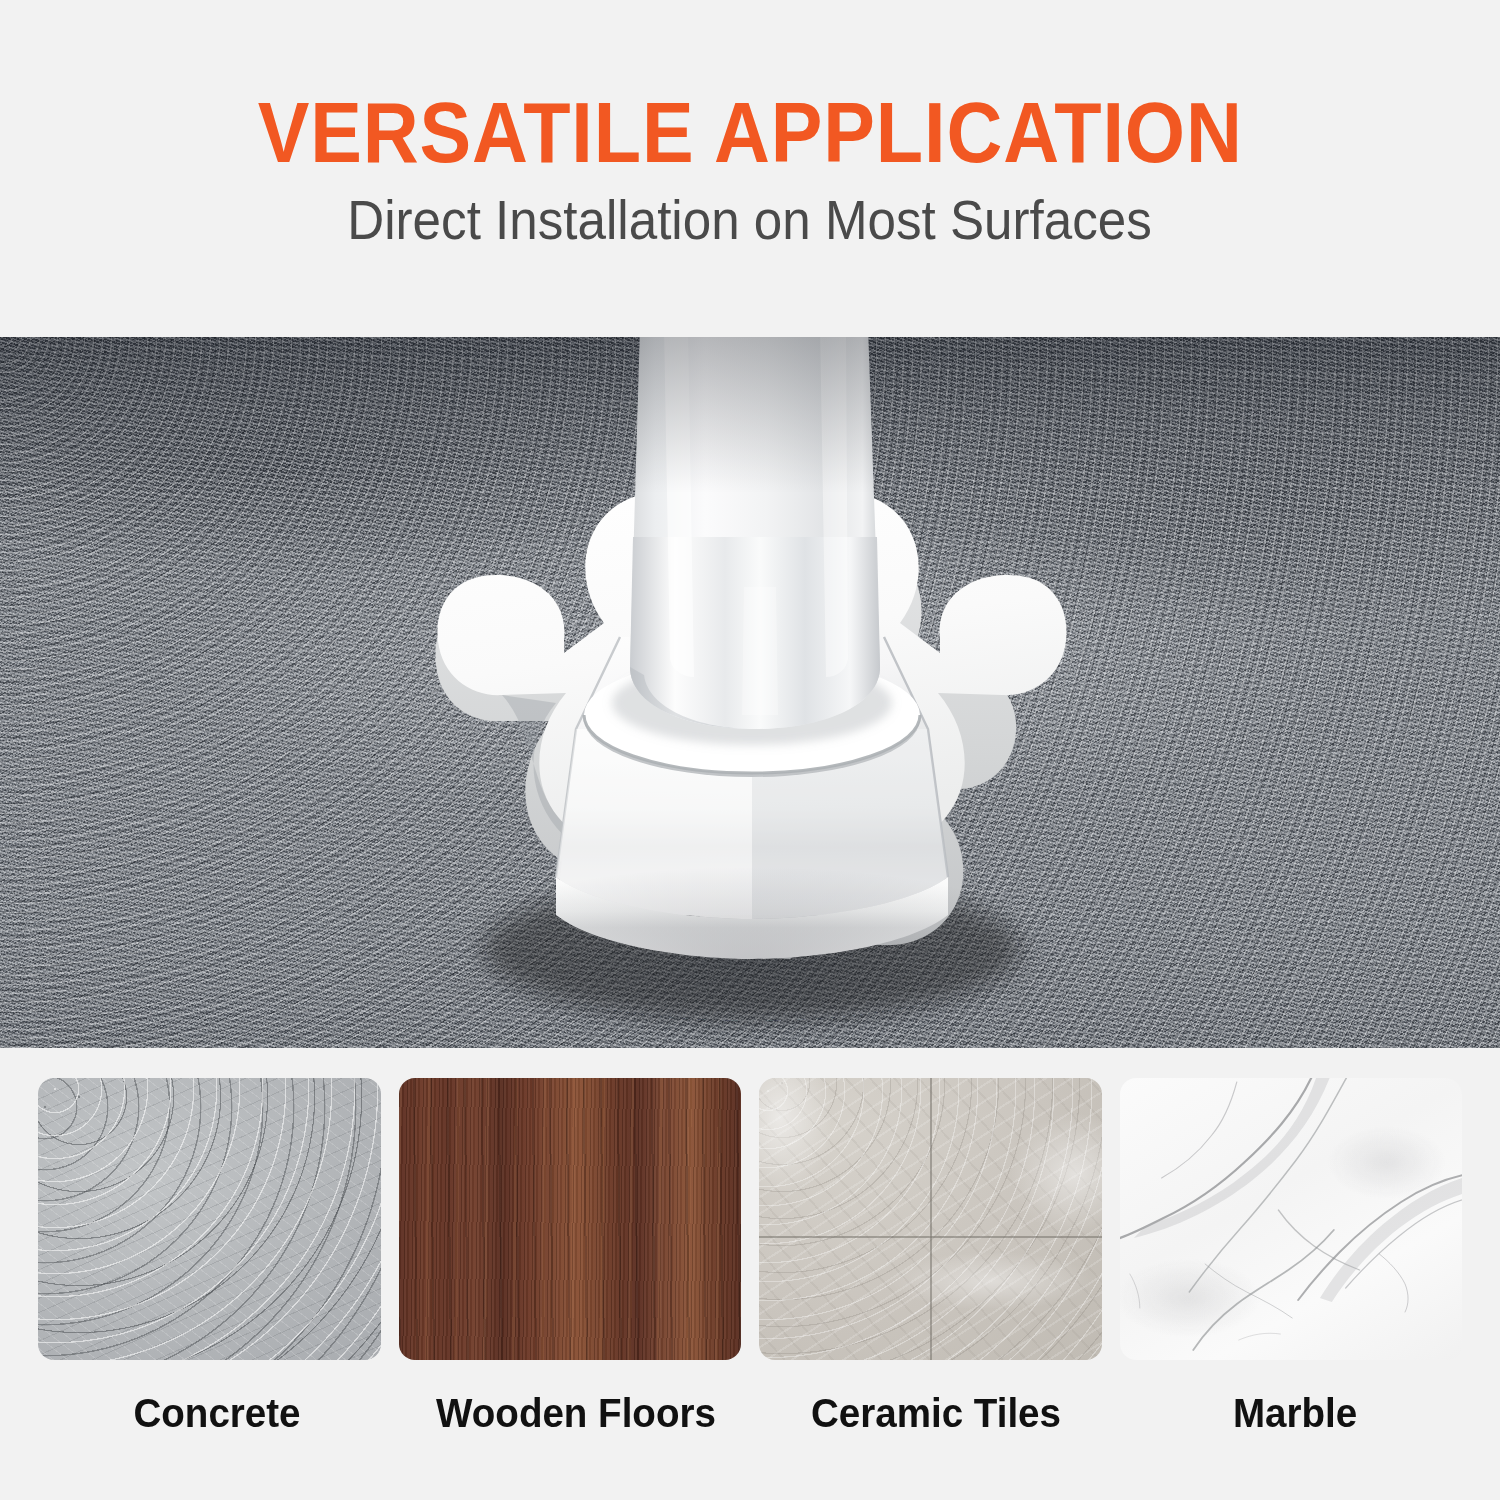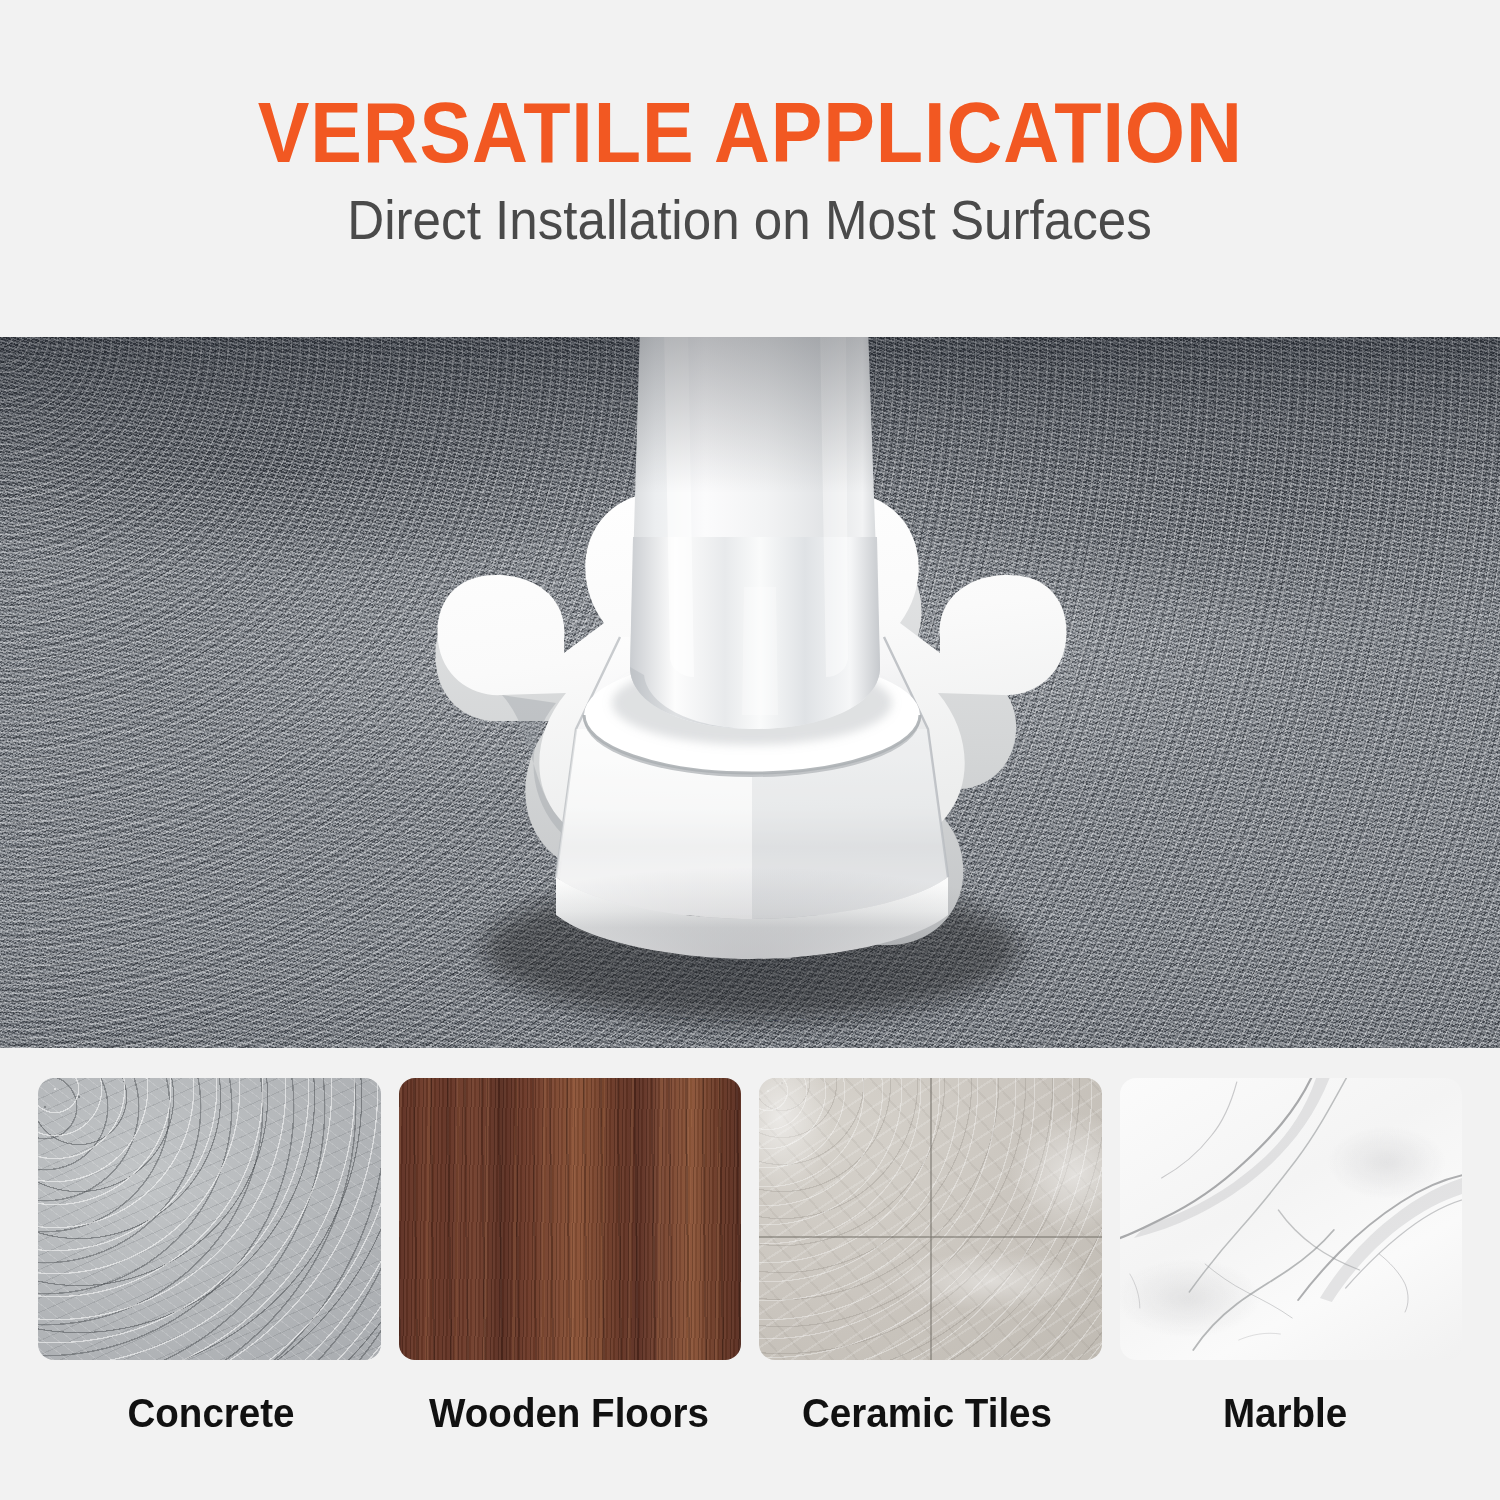--- a/index.html
+++ b/index.html
@@ -102,22 +102,22 @@
     display:flex;gap:18px;
   }
   .swatch-cell{
     width:346px;height:282px;
     border-radius:16px;
     overflow:hidden;
     position:relative;
     background:#cfcfcf;
   }
   .label-row{
-    position:absolute;left:38px;top:330px;width:1424px;height:70px;
-    display:flex;gap:12px;
+    position:absolute;left:44px;top:330px;width:1424px;height:70px;
+    display:flex;gap:12px;justify-content:space-between;
   }
   .swatch-label{
     width:346px;
     font-size:41px;
     font-weight:bold;
     color:#111111;
     text-align:center;
     line-height:70px;
     transform:scaleX(0.94);
     white-space:nowrap;

